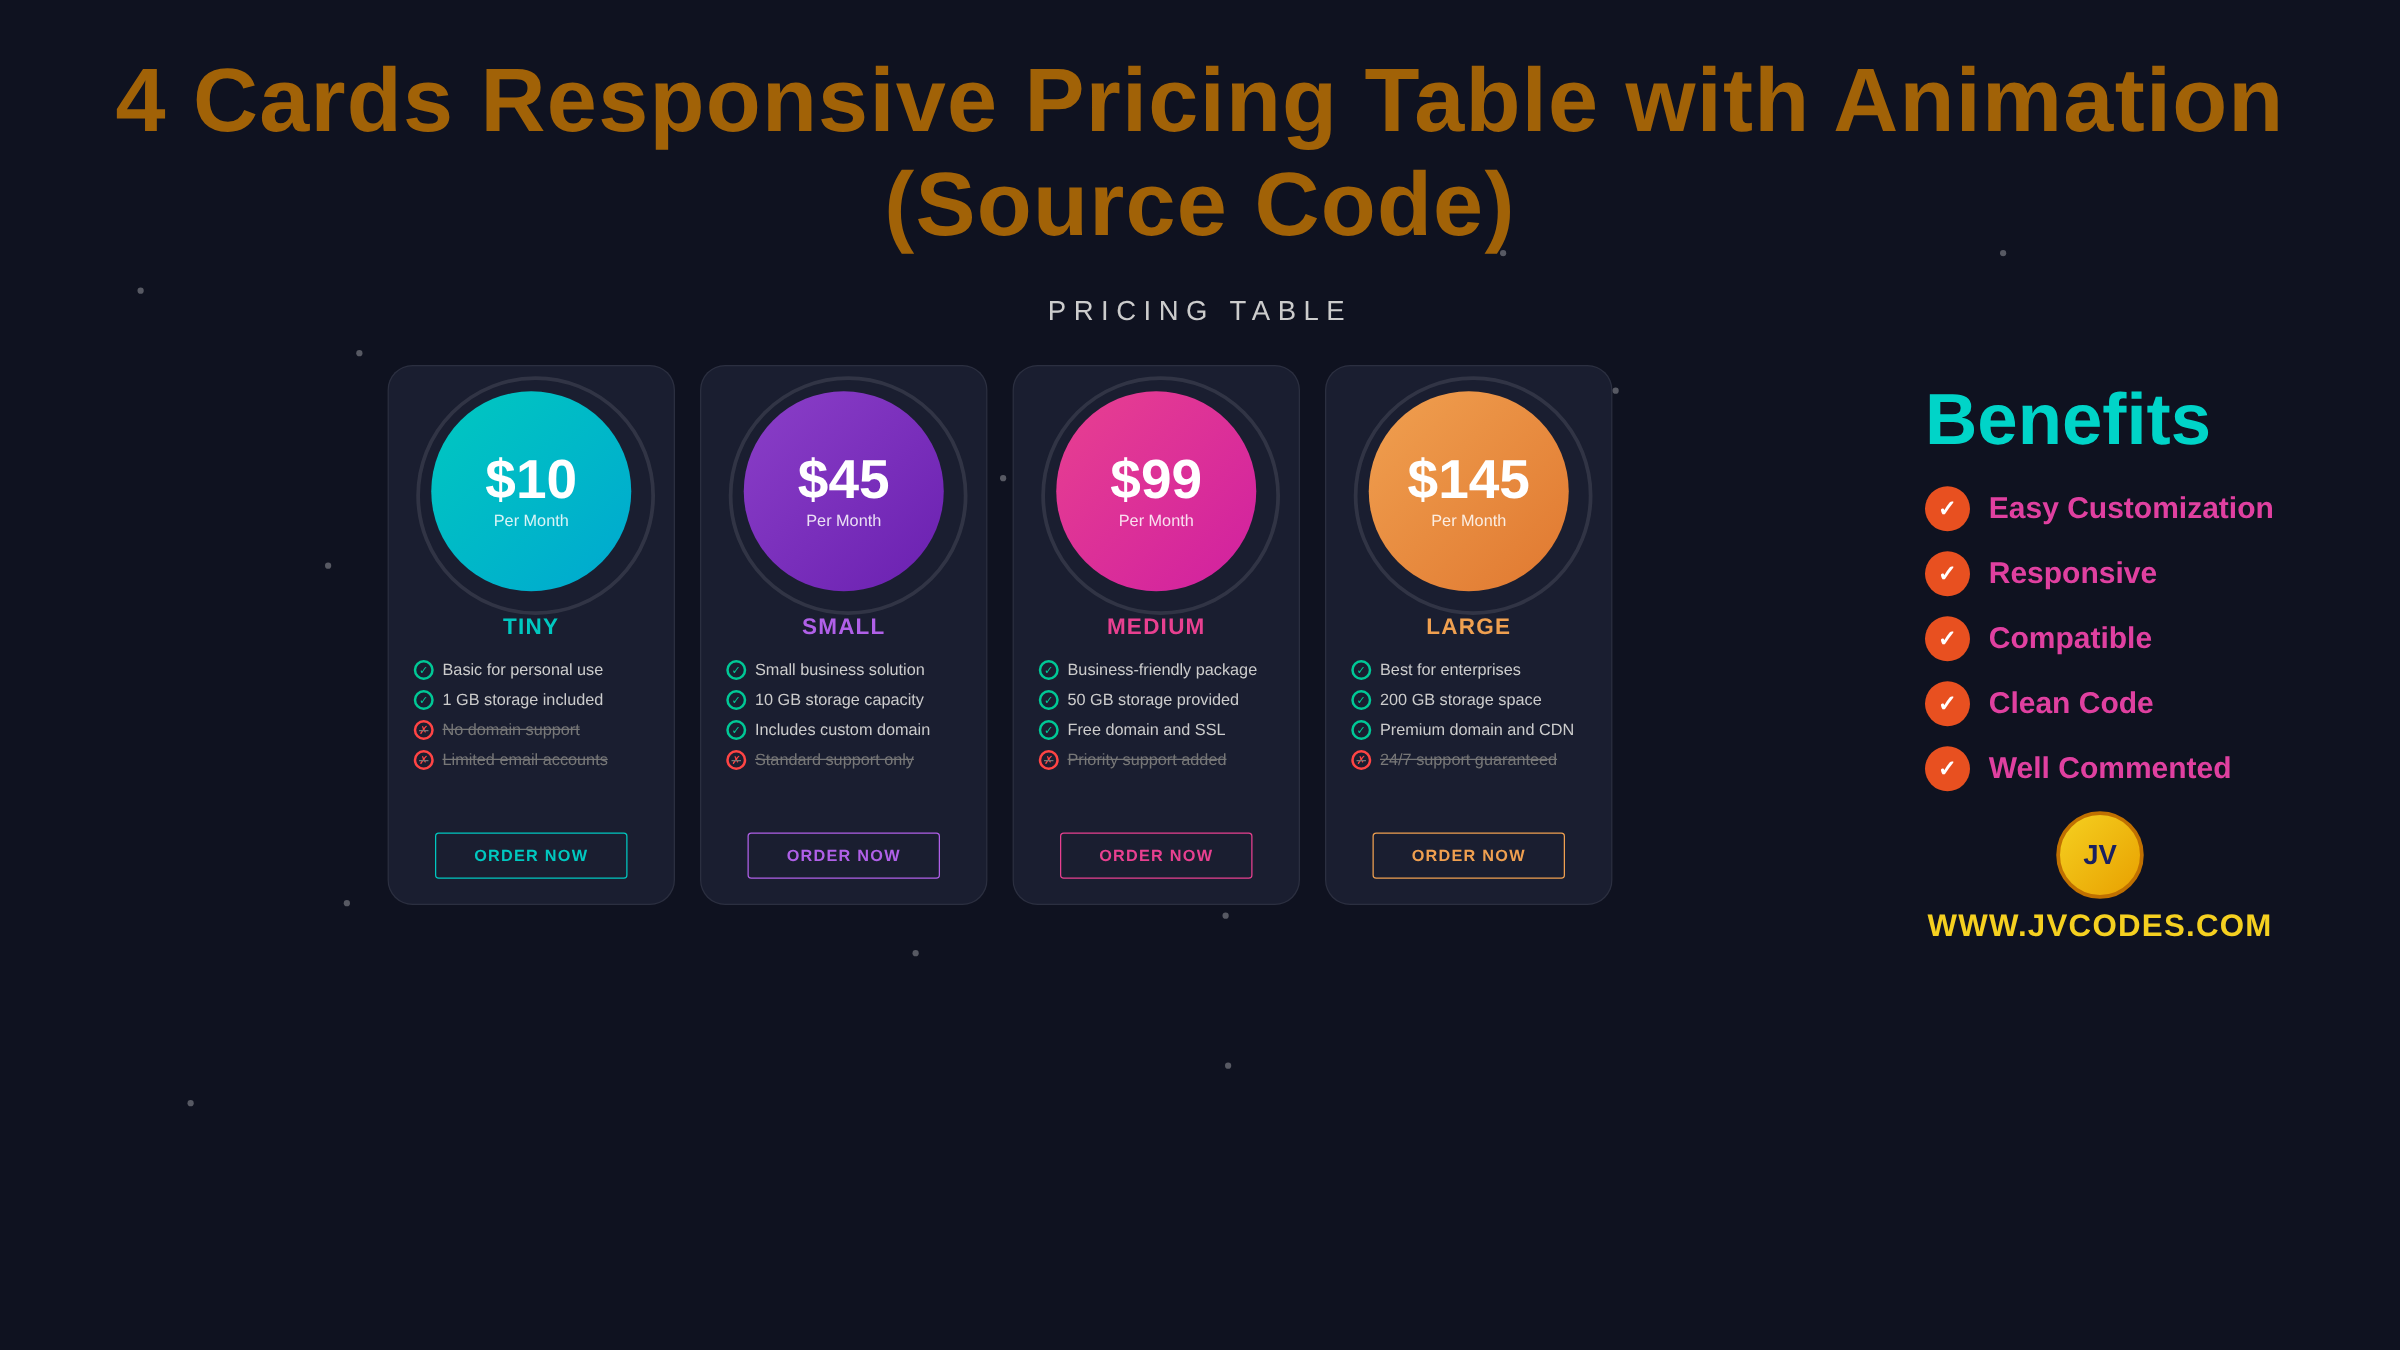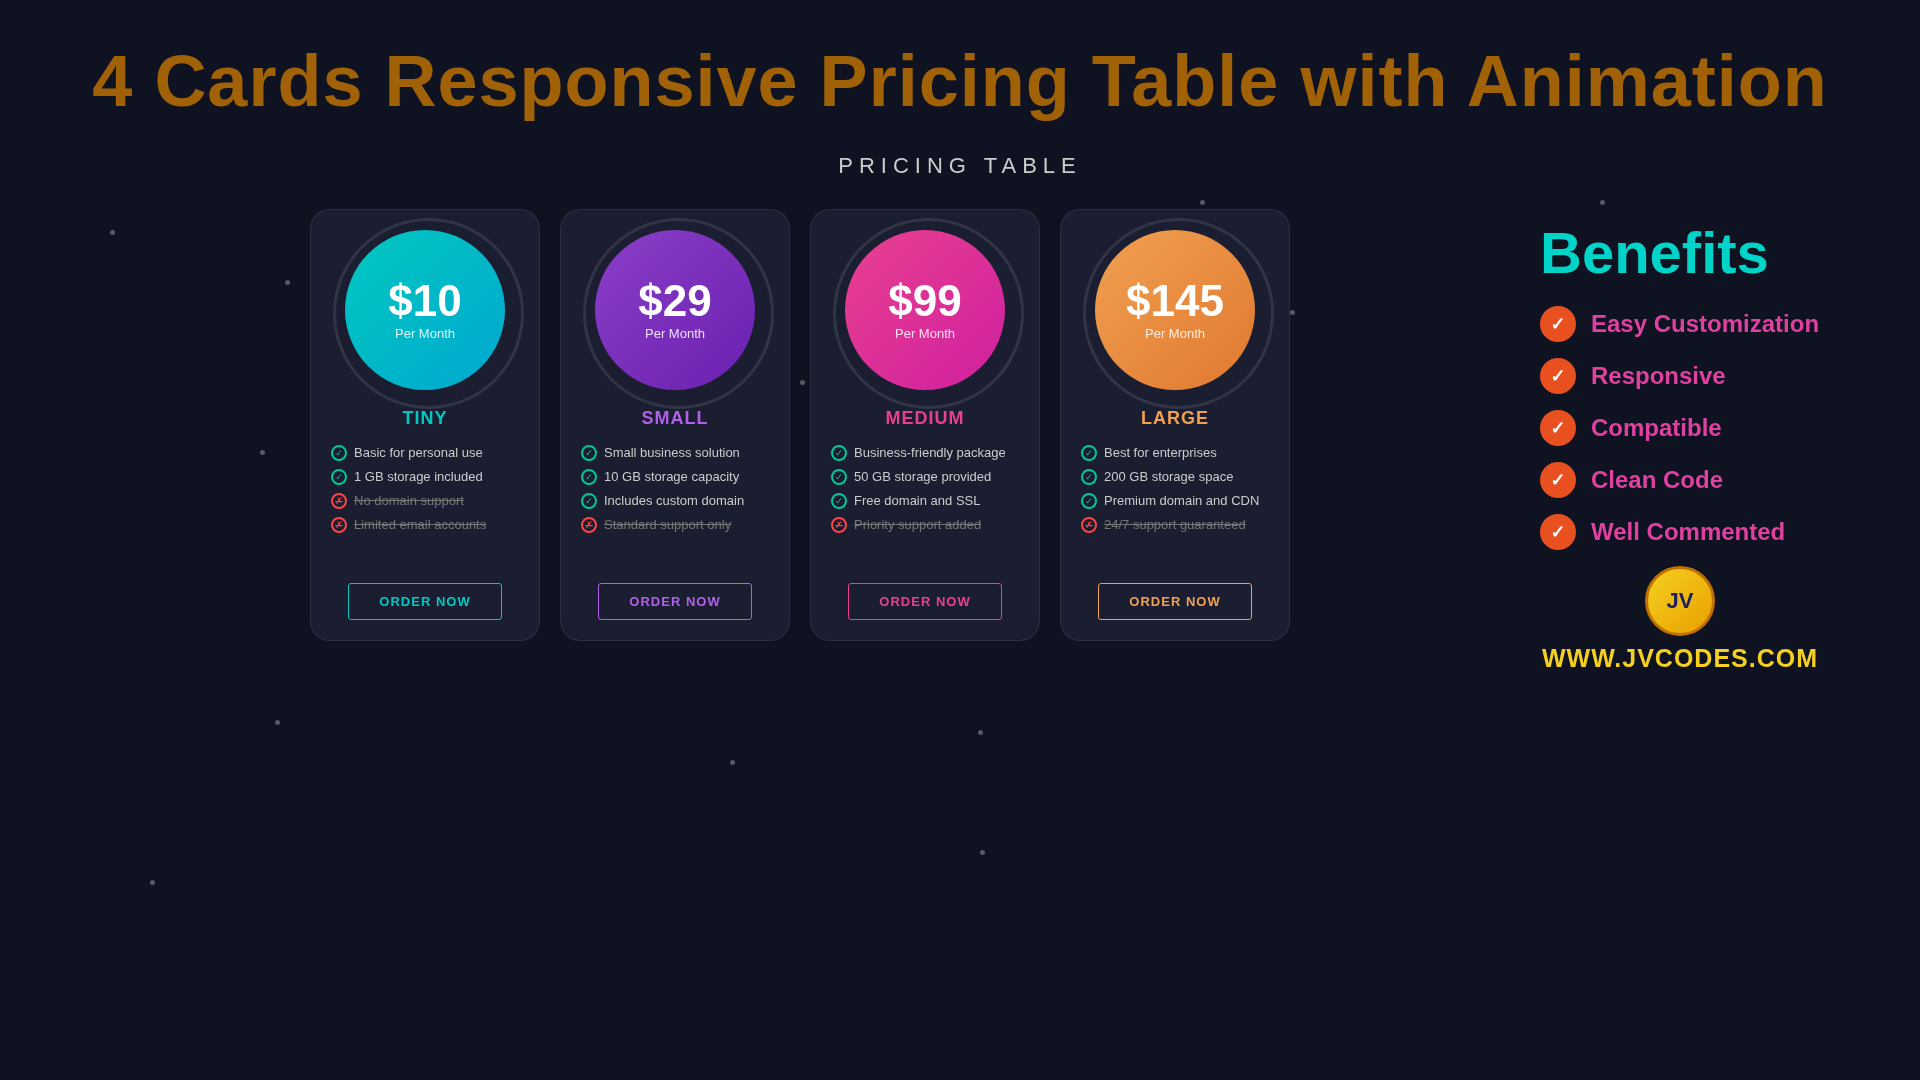--- a/index.html
+++ b/index.html
@@ -278,20 +278,21 @@
 <div class="dot" style="top:330px; left:1010px;"></div>
 <div class="dot" style="top:200px; left:1200px;"></div>
 <div class="dot" style="top:310px; left:1290px;"></div>
 <div class="dot" style="top:200px; left:1600px;"></div>
 <div class="dot" style="top:880px; left:150px;"></div>
 <div class="dot" style="top:850px; left:980px;"></div>
 
 <div class="page-header">
   <div class="page-title">
     <span>4 Cards Responsive Pricing Table with Animation</span><br>
+    <span>(Source Code)</span>
   </div>
 </div>
 
 <div class="pricing-table-title">PRICING TABLE</div>
 
 <div class="main-content">
   <div class="cards-container" id="cards-container">
 
   <div class="pricing-card card-tiny">
         <div class="price-circle">
@@ -314,21 +315,21 @@
           </li>
           <li class="strikethrough">
             <span class="feature-icon cross">✗</span>
             <span>Limited email accounts</span>
           </li>
         </ul>
         <button class="order-btn">ORDER NOW</button>
       </div>
       <div class="pricing-card card-small">
         <div class="price-circle">
-    <span class="price-amount">$29</span>
+    <span class="price-amount">$45</span>
     <span class="price-period">Per Month</span>
   </div>
         <div class="plan-name">SMALL</div>
         <ul class="features-list">
           <li>
             <span class="feature-icon check">✓</span>
             <span>Small business solution</span>
           </li>
           <li>
             <span class="feature-icon check">✓</span>

